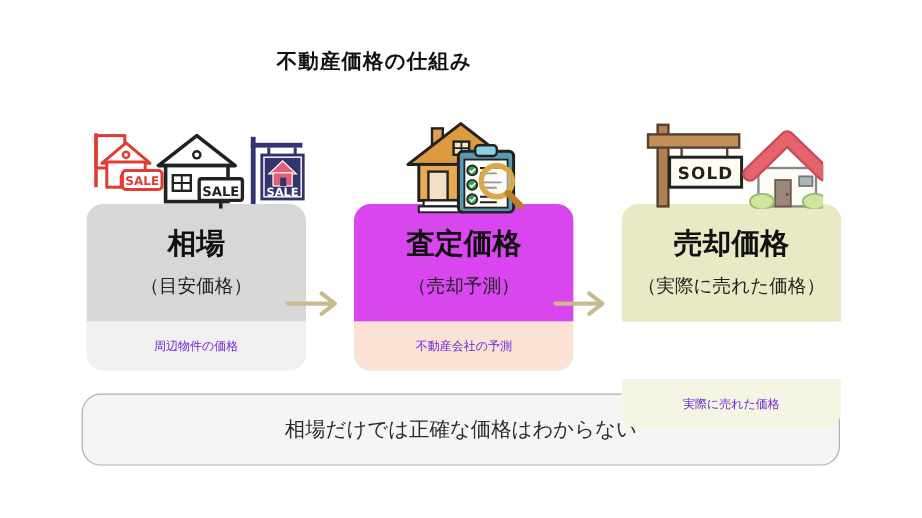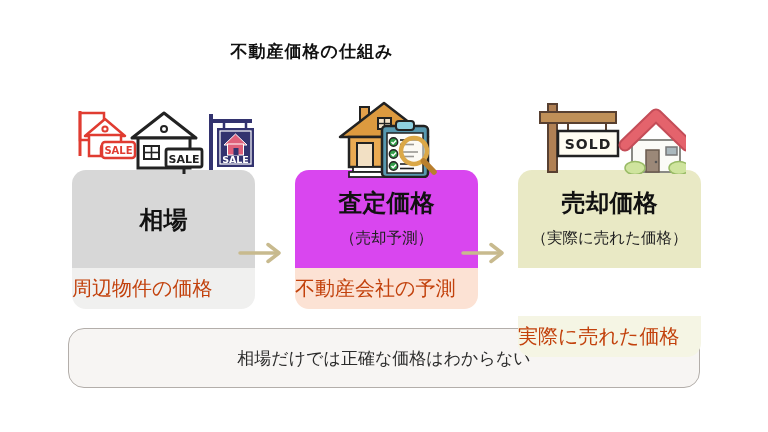--- a/index.html
+++ b/index.html
@@ -21,22 +21,22 @@
   .icon2{left:330px;top:96px;}
   .icon3{left:534px;top:100px;}
   .card{width:183px;border-radius:14px;overflow:hidden;position:relative;z-index:1;}
   .card-top{
     height:98px;display:flex;flex-direction:column;
     align-items:center;justify-content:center;
   }
   .card-title{font-size:24px;font-weight:bold;line-height:1;margin:2px 0 0 0;color:#111;}
   .card-sub{font-size:15.5px;margin-top:13px;color:#222;white-space:nowrap;}
   .card-bottom{
-    height:41px;display:flex;align-items:center;
-    font-size:20px;color:#c2410c;white-space:nowrap;
+    height:41px;display:flex;align-items:center;justify-content:center;
+    font-size:10px;color:#6d28d9;white-space:nowrap;
   }
   .arrow{position:absolute;top:242px;z-index:3;}
   .arrow1{left:238px;} .arrow2{left:461px;}
   .note-box{
     position:absolute;left:68px;top:328px;width:632px;height:60px;
     box-sizing:border-box;
     background:#f7f5f3;border:1.5px solid #b3aeaa;border-radius:16px;
     display:flex;flex-direction:column;align-items:center;justify-content:center;
   }
   .note-line{font-size:17px;line-height:26px;color:#2b2b2b;text-align:center;}
@@ -142,20 +142,21 @@
       <ellipse cx="101" cy="68" rx="10" ry="6.5" fill="#cfe49e" stroke="#99bb66" stroke-width="1.5"></ellipse>
       <ellipse cx="145" cy="68" rx="10" ry="6.5" fill="#cfe49e" stroke="#99bb66" stroke-width="1.5"></ellipse>
     </g>
   </svg>
 </div>
 
 <div class="col col1">
   <div class="card">
     <div class="card-top" style="background-color: rgb(215, 215, 215);">
       <div class="card-title">相場</div>
+      <div class="card-sub">（目安価格）</div>
     </div>
     <div class="card-bottom" style="background-color: rgb(240, 240, 239);">
       <span>周辺物件の価格</span>
     </div>
   </div>
 </div>
 
 <div class="col col2">
   <div class="card">
     <div class="card-top" style="background-color: #d946ef;">

